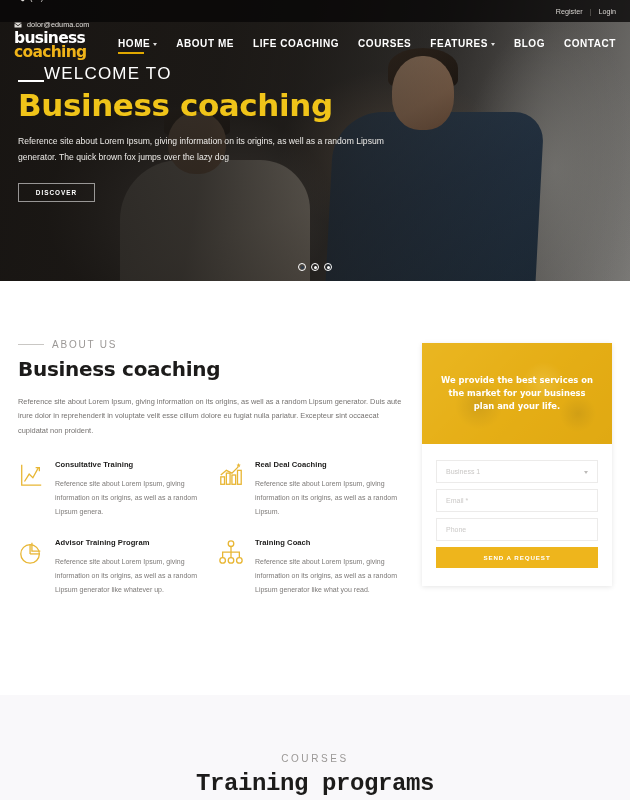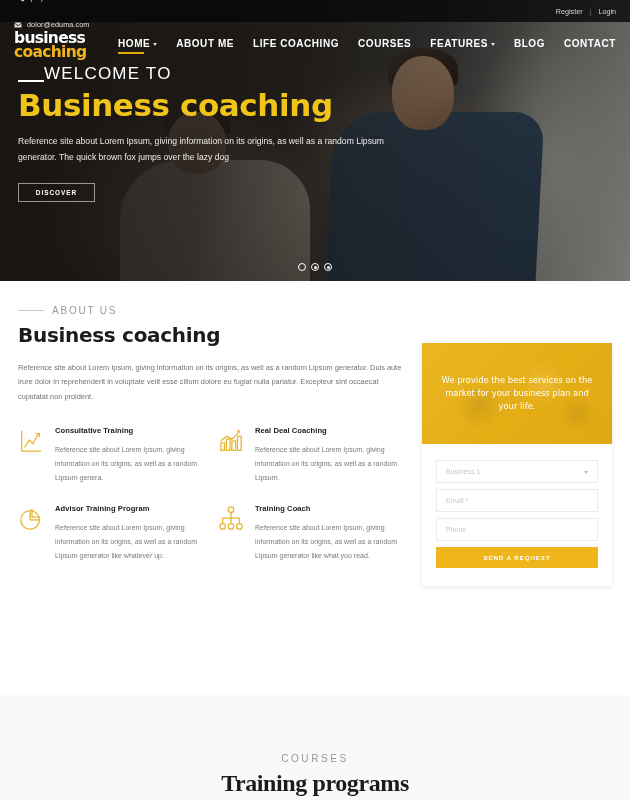--- a/index.html
+++ b/index.html
@@ -144,21 +144,21 @@
     border: 1.5px solid #ffffff; background: transparent;
     display: inline-flex; align-items: center; justify-content: center;
     cursor: pointer;
   }
   .dot i { width: 3px; height: 3px; border-radius: 50%; background: #ffffff; display: block; }
   .dot.active i { background: #2d3b4c; }
 
   
   .about {
     position: relative; width: 630px; height: 414px;
-    background: #ffffff; padding: 24px 18px 0 18px;
+    background: #ffffff; padding: 58px 18px 0 18px;
   }
   .eyebrow-row { display: flex; align-items: center; gap: 8px; }
   .eyebrow-dash { width: 26px; height: 1.6px; background: #c9c7c4; }
   .eyebrow-txt { color: #9b9896; font-size: 10px; letter-spacing: 1.8px; font-weight: 400; }
   .about-title {
     color: #1c1b1a; font-size: 20px; font-weight: 700;
     margin-top: 7px; letter-spacing: -.3px;
     font-family: "DejaVu Sans", sans-serif;
   }
   .about-desc {
@@ -190,21 +190,21 @@
     background:
       radial-gradient(circle 34px at 30% 62%, rgba(120,92,22,.42), rgba(120,92,22,0) 70%),
       radial-gradient(circle 30px at 64% 40%, rgba(255,235,160,.45), rgba(255,235,160,0) 72%),
       radial-gradient(circle 26px at 82% 70%, rgba(110,84,18,.35), rgba(110,84,18,0) 70%),
       linear-gradient(135deg, #edbb2a 0%, #e2a80f 55%, #d79d08 100%);
   }
   .side-banner-veil { position: absolute; inset: 0; background: rgba(232,178,28,.55); }
   .side-banner-txt {
     position: absolute; inset: 0;
     display: flex; flex-direction: column; align-items: center; justify-content: center;
-    color: #ffffff; font-size: 8.4px; font-weight: 400; line-height: 1.55;
+    color: #ffffff; font-size: 8.4px; font-weight: 700; line-height: 1.55;
     text-align: center; padding: 0 16px;
     font-family: "DejaVu Sans", sans-serif;
   }
   .side-form { padding: 16px 14px 18px 14px; }
   .fld {
     width: 100%; height: 23px; border: 1px solid #ecebea;
     background: #ffffff; color: #c9c7c5; font-size: 7px;
     padding: 0 9px; margin-bottom: 6px;
     font-family: "Liberation Sans", sans-serif;
     display: flex; align-items: center;
@@ -227,21 +227,21 @@
   
   .courses {
     width: 630px; height: 105px; background: #f9f8fa;
     display: flex; flex-direction: column; align-items: center;
     padding-top: 58px;
   }
   .courses-eyebrow { color: #9b9896; font-size: 10px; letter-spacing: 2.6px; }
   .courses-title {
     color: #1c1b1a; font-size: 24px; font-weight: 700;
     margin-top: 6px; letter-spacing: -.4px;
-    font-family: Liberation Serif, serif;
+    font-family: Liberation Mono, monospace;
   }
 </style>
 </head>
 <body>
 
 <div class="page">
 
   <section class="hero">
     <div class="hero-photo">
       <div class="fig-left-body"></div>

